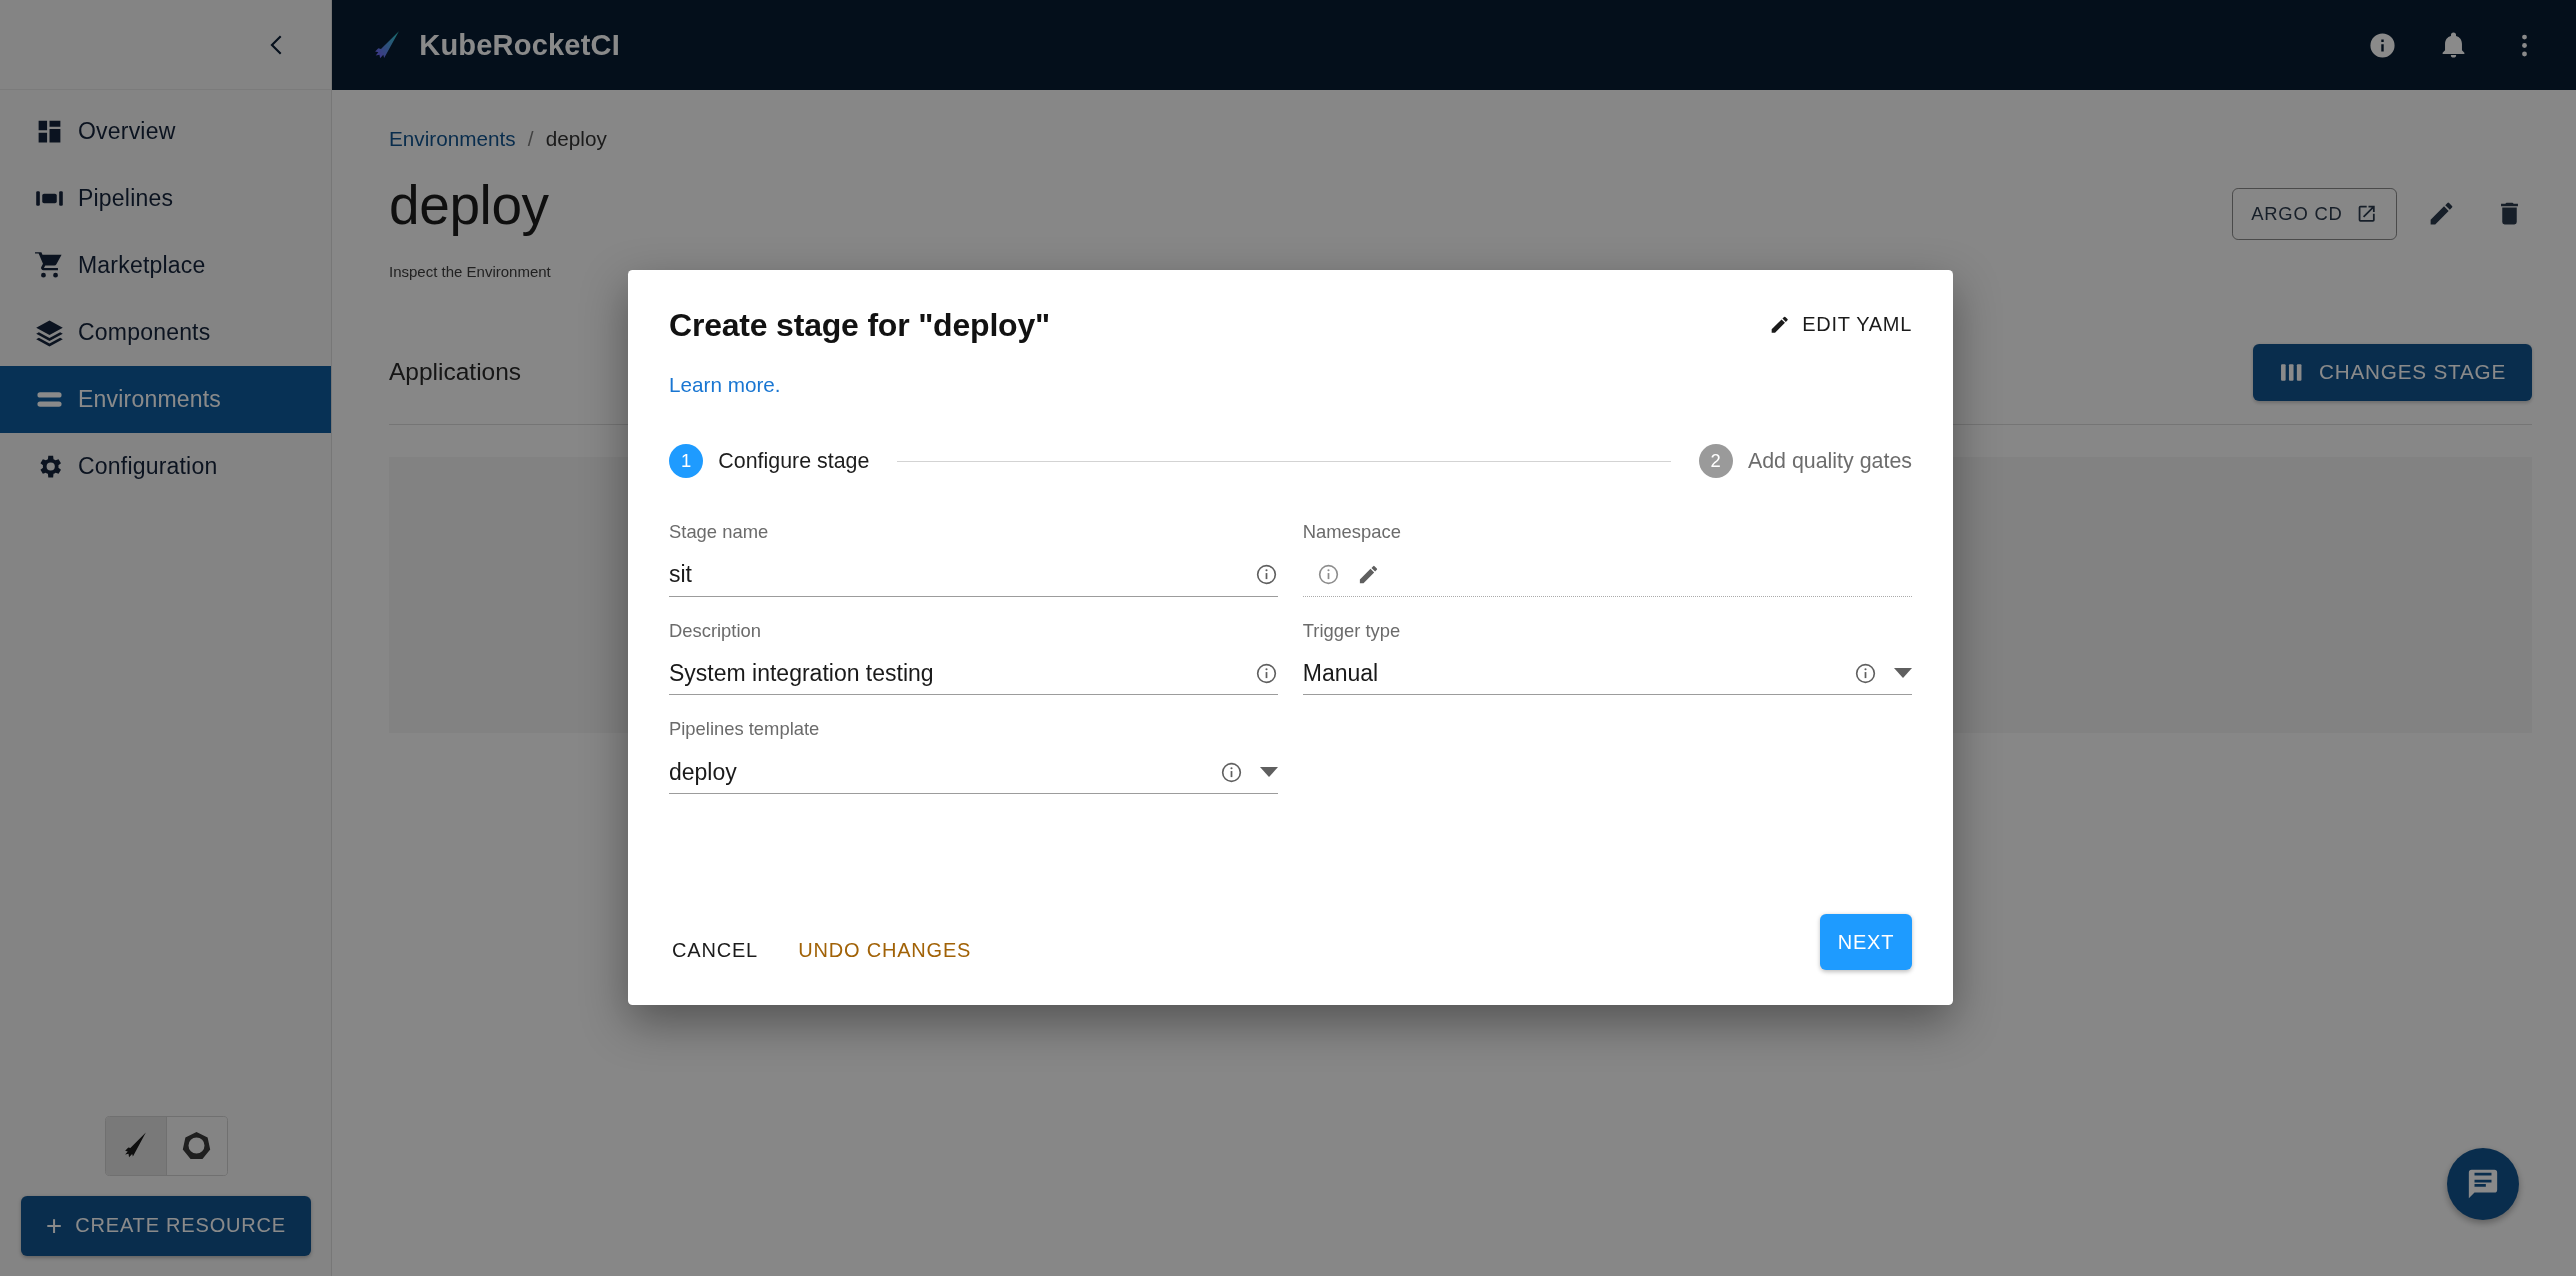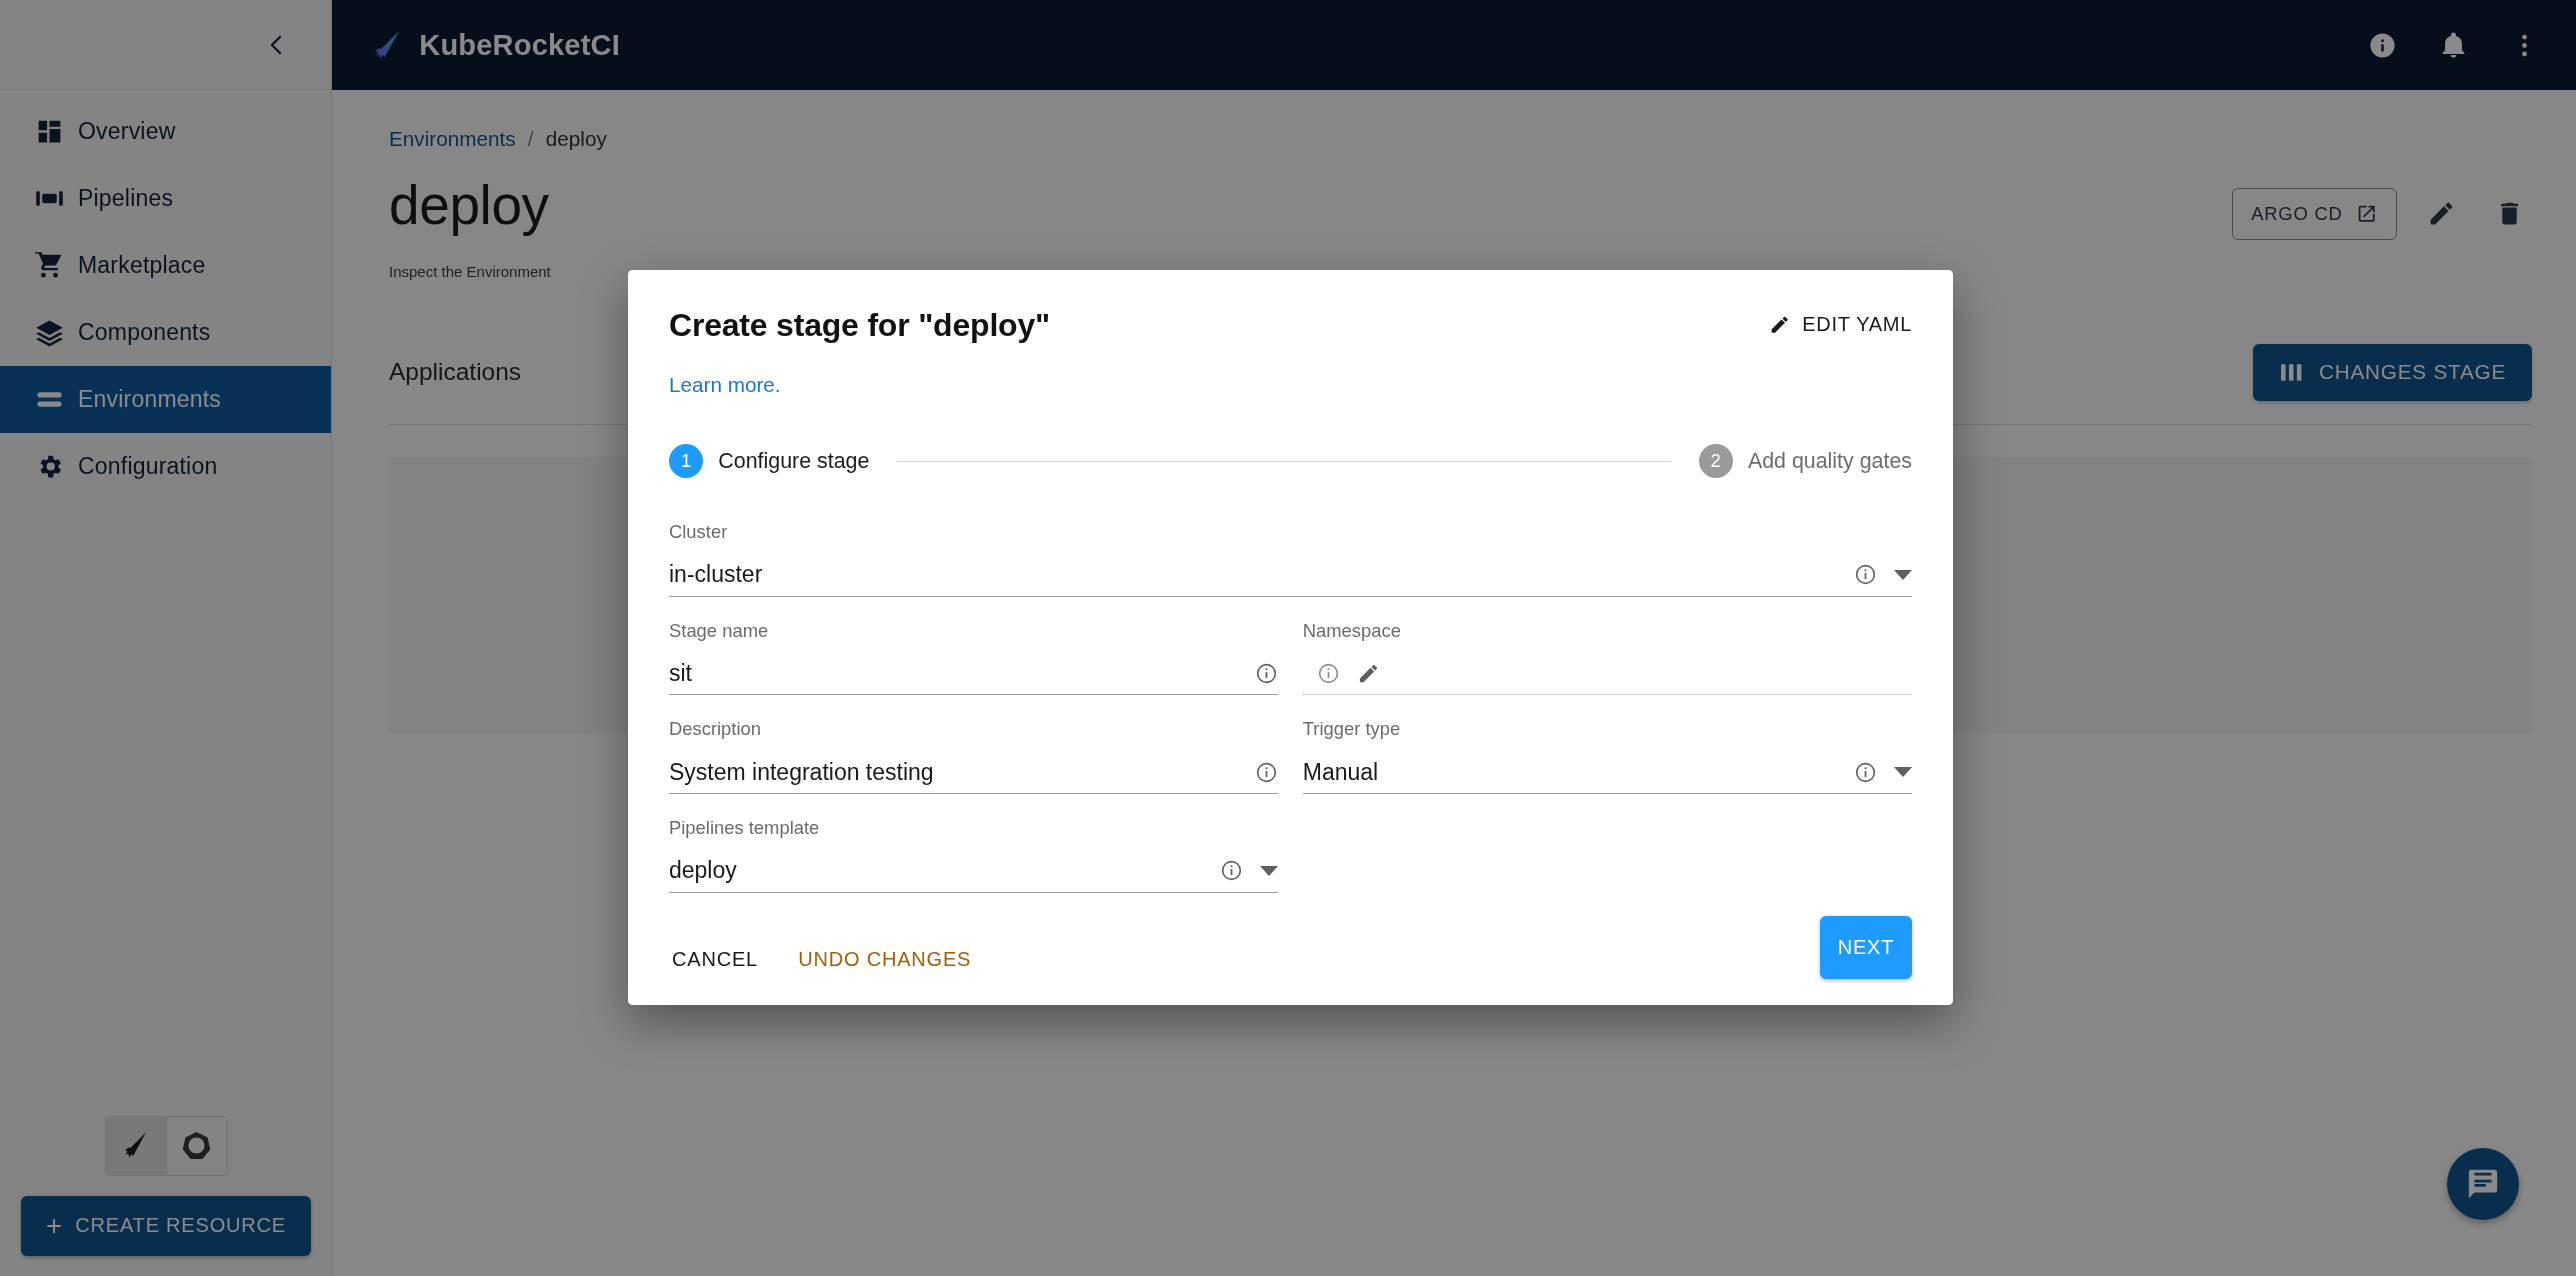--- a/index.html
+++ b/index.html
@@ -298,21 +298,21 @@
   }
   .text-btn {
     background: transparent; border: none;
     font-size: 20px; font-weight: 500; letter-spacing: 0.8px;
     cursor: pointer; padding: 7.7px 3.1px;
   }
   .text-btn.dark { color: #1b1b1b; }
   .text-btn.link { color: #a16207; }
   .next-btn {
     margin-left: auto;
-    width: 92px; height: 63px;
+    width: 92px; height: 56px;
     background: #1e9bff; color: #ffffff;
     border: none; border-radius: 6.1px;
     font-size: 20px; font-weight: 500; letter-spacing: 0.8px;
     cursor: pointer;
     box-shadow: 0 1.5px 4.6px rgba(0,0,0,0.25);
   }
 </style>
 </head>
 <body>
 
@@ -519,34 +519,20 @@
       </div>
       <div class="step-connector"></div>
       <div class="step">
         <span class="step-circle inactive">2</span>
         <span class="step-label muted">Add quality gates</span>
       </div>
     </div>
 
     <div class="form-grid">
 
-      <div class="field full">
-        <label class="field-label">Cluster</label>
-        <div class="field-input-row">
-          <div class="field-value">in-cluster</div>
-          <div class="field-adorn">
-            <svg class="info-icon" viewBox="0 0 24 24">
-              <circle cx="12" cy="12" r="9.2" fill="none" stroke="#5f5f5f" stroke-width="1.7"></circle>
-              <rect x="11.1" y="10.5" width="1.8" height="6.3" fill="#5f5f5f"></rect>
-              <circle cx="12" cy="7.6" r="1.1" fill="#5f5f5f"></circle>
-            </svg>
-            <span class="caret"></span>
-          </div>
-        </div>
-      </div>
 
       <div class="field">
         <label class="field-label">Stage name</label>
         <div class="field-input-row">
           <div class="field-value">sit</div>
           <div class="field-adorn">
             <svg class="info-icon" viewBox="0 0 24 24">
               <circle cx="12" cy="12" r="9.2" fill="none" stroke="#5f5f5f" stroke-width="1.7"></circle>
               <rect x="11.1" y="10.5" width="1.8" height="6.3" fill="#5f5f5f"></rect>
               <circle cx="12" cy="7.6" r="1.1" fill="#5f5f5f"></circle>

